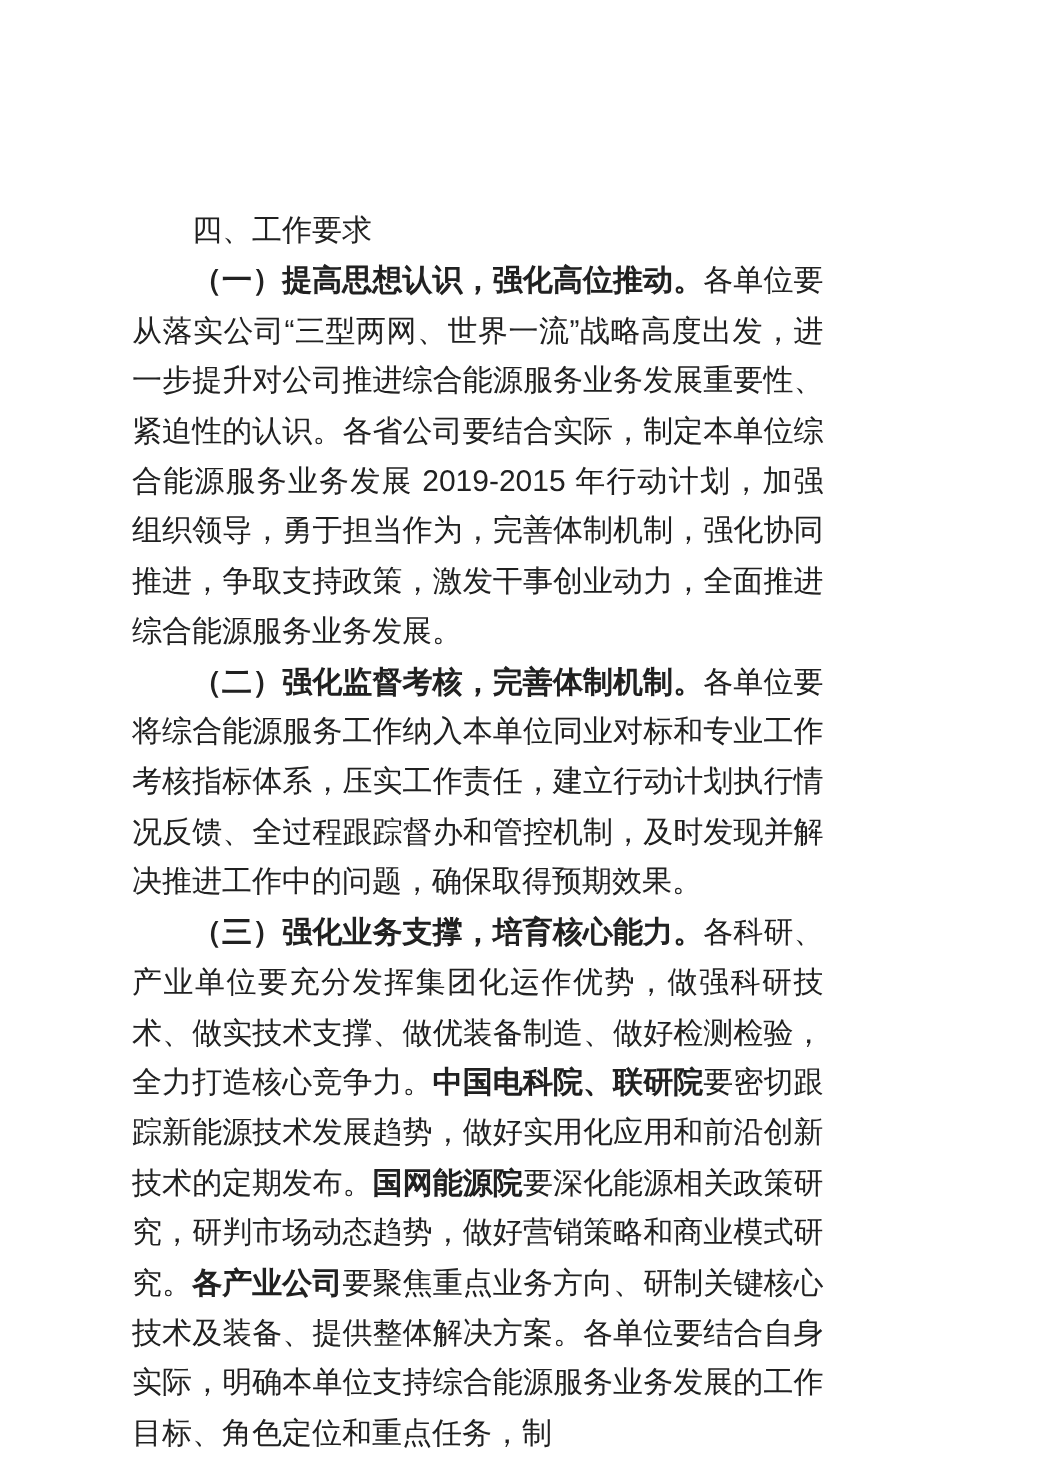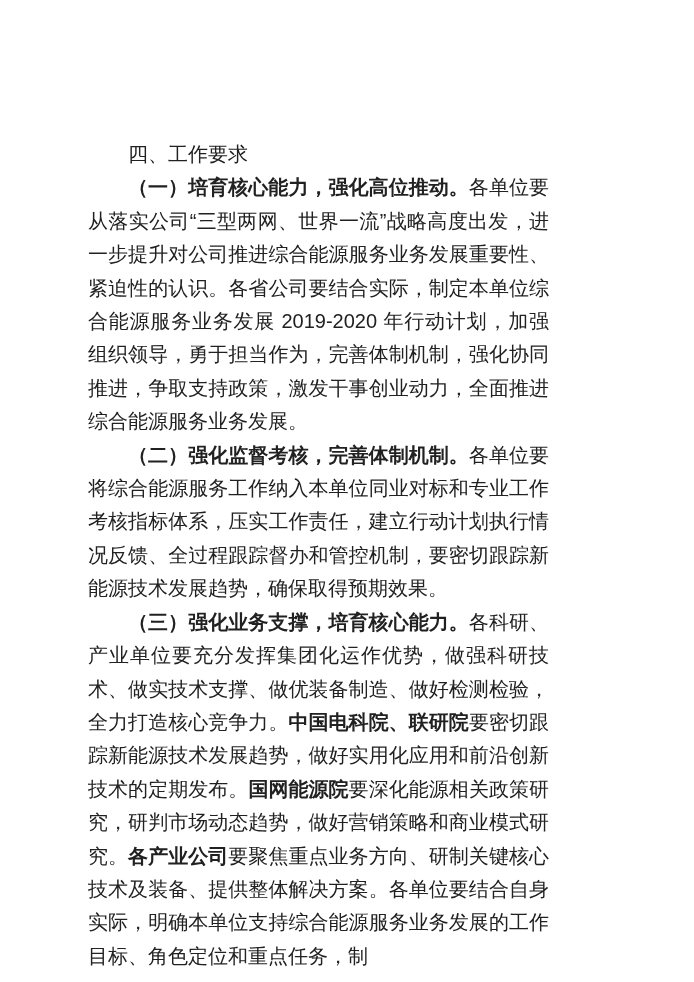--- a/index.html
+++ b/index.html
@@ -47,18 +47,18 @@
     font-weight: 700;
   }
 </style>
 </head>
 <body>
 
 <div class="page">
   <div class="doc-content">
     <p class="heading">四、工作要求</p>
     <div>
-        <p class="para"><span class="run bold">（一）培育核心能力，强化高位推动。</span><span class="run">各单位要从落实公司“三型两网、世界一流”战略高度出发，进一步提升对公司推进综合能源服务业务发展重要性、紧迫性的认识。各省公司要结合实际，制定本单位综合能源服务业务发展 2019-2020 年行动计划，加强组织领导，勇于担当作为，完善体制机制，强化协同推进，争取支持政策，激发干事创业动力，全面推进综合能源服务业务发展。</span></p>
-        <p class="para"><span class="run bold">（二）强化监督考核，完善体制机制。</span><span class="run">各单位要将综合能源服务工作纳入本单位同业对标和专业工作考核指标体系，压实工作责任，建立行动计划执行情况反馈、全过程跟踪督办和管控机制，要密切跟踪新能源技术发展趋势，确保取得预期效果。</span></p>
+        <p class="para"><span class="run bold">（一）提高思想认识，强化高位推动。</span><span class="run">各单位要从落实公司“三型两网、世界一流”战略高度出发，进一步提升对公司推进综合能源服务业务发展重要性、紧迫性的认识。各省公司要结合实际，制定本单位综合能源服务业务发展 2019-2015 年行动计划，加强组织领导，勇于担当作为，完善体制机制，强化协同推进，争取支持政策，激发干事创业动力，全面推进综合能源服务业务发展。</span></p>
+        <p class="para"><span class="run bold">（二）强化监督考核，完善体制机制。</span><span class="run">各单位要将综合能源服务工作纳入本单位同业对标和专业工作考核指标体系，压实工作责任，建立行动计划执行情况反馈、全过程跟踪督办和管控机制，及时发现并解决推进工作中的问题，确保取得预期效果。</span></p>
         <p class="para"><span class="run bold">（三）强化业务支撑，培育核心能力。</span><span class="run">各科研、产业单位要充分发挥集团化运作优势，做强科研技术、做实技术支撑、做优装备制造、做好检测检验，全力打造核心竞争力。</span><span class="run bold">中国电科院、联研院</span><span class="run">要密切跟踪新能源技术发展趋势，做好实用化应用和前沿创新技术的定期发布。</span><span class="run bold">国网能源院</span><span class="run">要深化能源相关政策研究，研判市场动态趋势，做好营销策略和商业模式研究。</span><span class="run bold">各产业公司</span><span class="run">要聚焦重点业务方向、研制关键核心技术及装备、提供整体解决方案。各单位要结合自身实际，明确本单位支持综合能源服务业务发展的工作目标、角色定位和重点任务，制</span></p>
       </div>
   </div>
 </div>
 
 </body></html>

